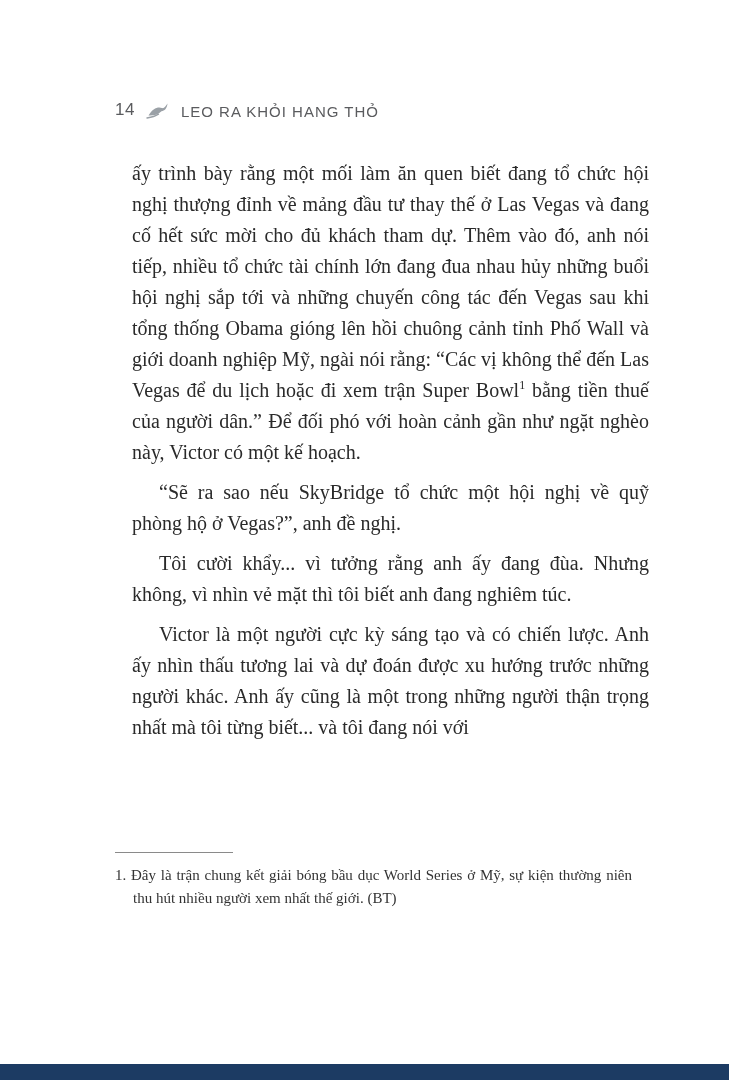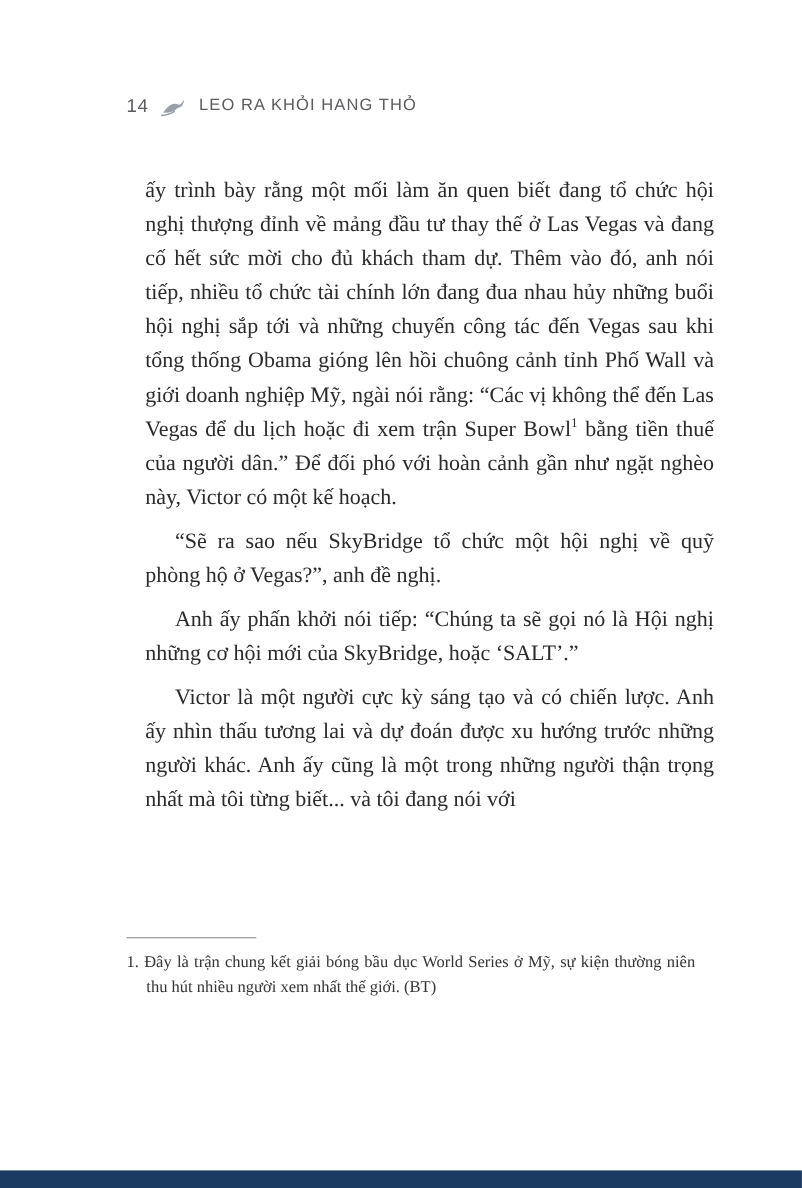--- a/index.html
+++ b/index.html
@@ -15,25 +15,25 @@
     position:relative;
     width:729px;
     height:1080px;
     background:#ffffff;
     overflow:hidden;
     font-family:"Liberation Serif","DejaVu Serif",serif;
     color:var(--text);
   }
   .page-header{
     position:absolute;
-    top:87px;
+    top:100px;
     left:115px;
     right:99px;
     display:flex;
-    align-items:flex-start;
+    align-items:flex-end;
     gap:10px;
     font-family:"Liberation Sans","DejaVu Sans",sans-serif;
     color:var(--header-text);
   }
   .page-number{
     font-size:17px;
     letter-spacing:0.5px;
   }
   .header-icon{
     display:inline-flex;
@@ -118,21 +118,21 @@
         <path d="M3.5 15.5 C7.5 8.5, 13 6.2, 17 8 C19 8.8, 20.5 6.5, 22.5 3.5 C22 8.5, 19.5 11, 16.5 11.2 C13 14.8, 8 15.8, 3.5 15.5 Z" fill="#9aa0a6"></path>
         <path d="M2 18 C6.5 17.4, 10.5 16.2, 13.5 14.2" stroke="#9aa0a6" stroke-width="1.4" fill="none" stroke-linecap="round"></path>
       </svg>
     </span>
     <span class="book-title">LEO RA KHỎI HANG THỎ</span>
   </header>
 
   <main class="body-text">
       <p class="para"><span>ấy trình bày rằng một mối làm ăn quen biết đang tổ chức hội nghị thượng đỉnh về mảng đầu tư thay thế ở Las Vegas và đang cố hết sức mời cho đủ khách tham dự. Thêm vào đó, anh nói tiếp, nhiều tổ chức tài chính lớn đang đua nhau hủy những buổi hội nghị sắp tới và những chuyến công tác đến Vegas sau khi tổng thống Obama gióng lên hồi chuông cảnh tỉnh Phố Wall và giới doanh nghiệp Mỹ, ngài nói rằng: “Các vị không thể đến Las Vegas để du lịch hoặc đi xem trận Super Bowl</span><sup>1</sup><span> bằng tiền thuế của người dân.” Để đối phó với hoàn cảnh gần như ngặt nghèo này, Victor có một kế hoạch.</span></p>
       <p class="para indent"><span>“Sẽ ra sao nếu SkyBridge tổ chức một hội nghị về quỹ phòng hộ ở Vegas?”, anh đề nghị.</span></p>
-      <p class="para indent"><span>Anh ấy phấn khởi nói tiếp: “Chúng ta sẽ gọi nó là Hội nghị những cơ hội mới của SkyBridge, hoặc ‘SALT’.”</span></p>
+      <p class="para indent"><span>Tôi cười khẩy... vì tưởng rằng anh ấy đang đùa. Nhưng không, vì nhìn vẻ mặt thì tôi biết anh đang nghiêm túc.</span></p>
       <p class="para indent"><span>Victor là một người cực kỳ sáng tạo và có chiến lược. Anh ấy nhìn thấu tương lai và dự đoán được xu hướng trước những người khác. Anh ấy cũng là một trong những người thận trọng nhất mà tôi từng biết... và tôi đang nói với</span></p>
     </main>
 
   <section class="footnotes">
     <div class="footnote-rule"></div>
     <div>
         <p class="footnote hanging">1. Đây là trận chung kết giải bóng bầu dục World Series ở Mỹ, sự kiện thường niên thu hút nhiều người xem nhất thế giới. (BT)</p>
       </div>
   </section>
 

